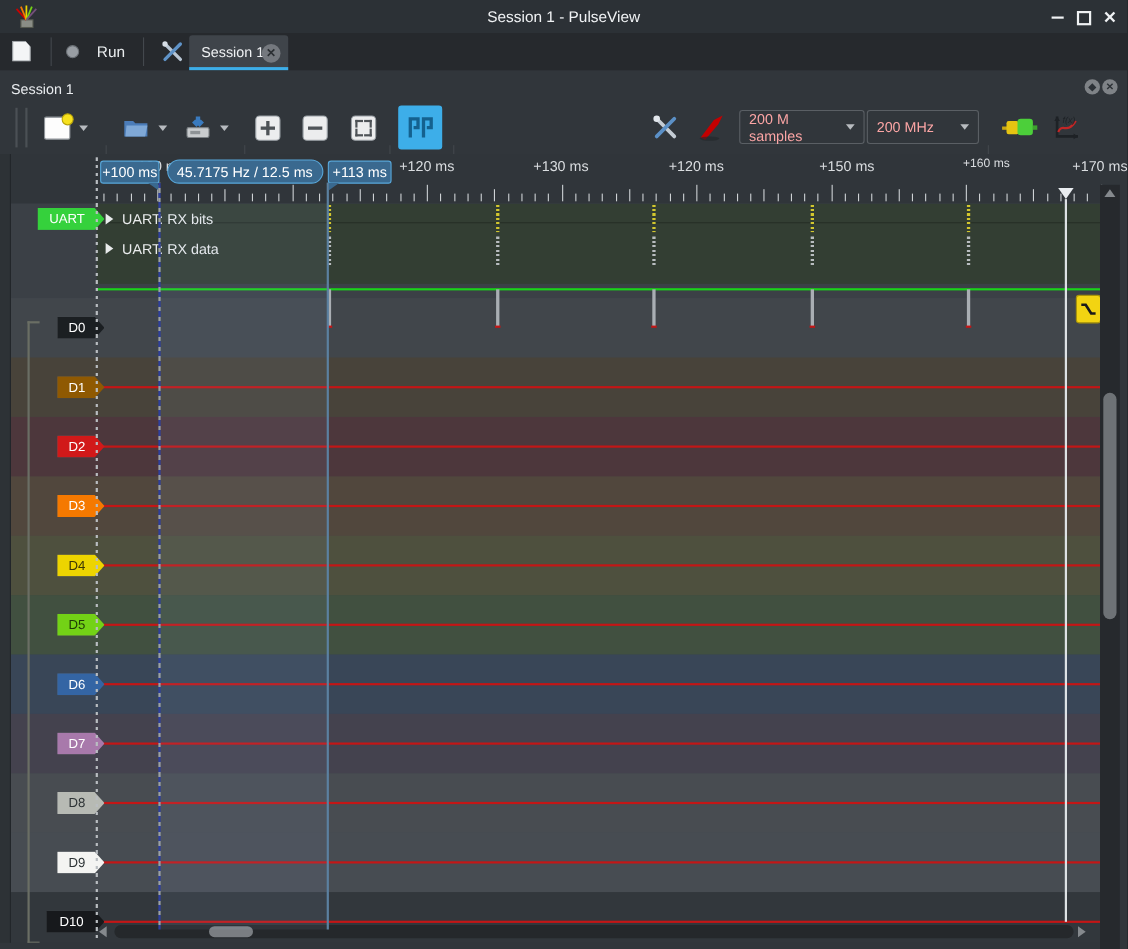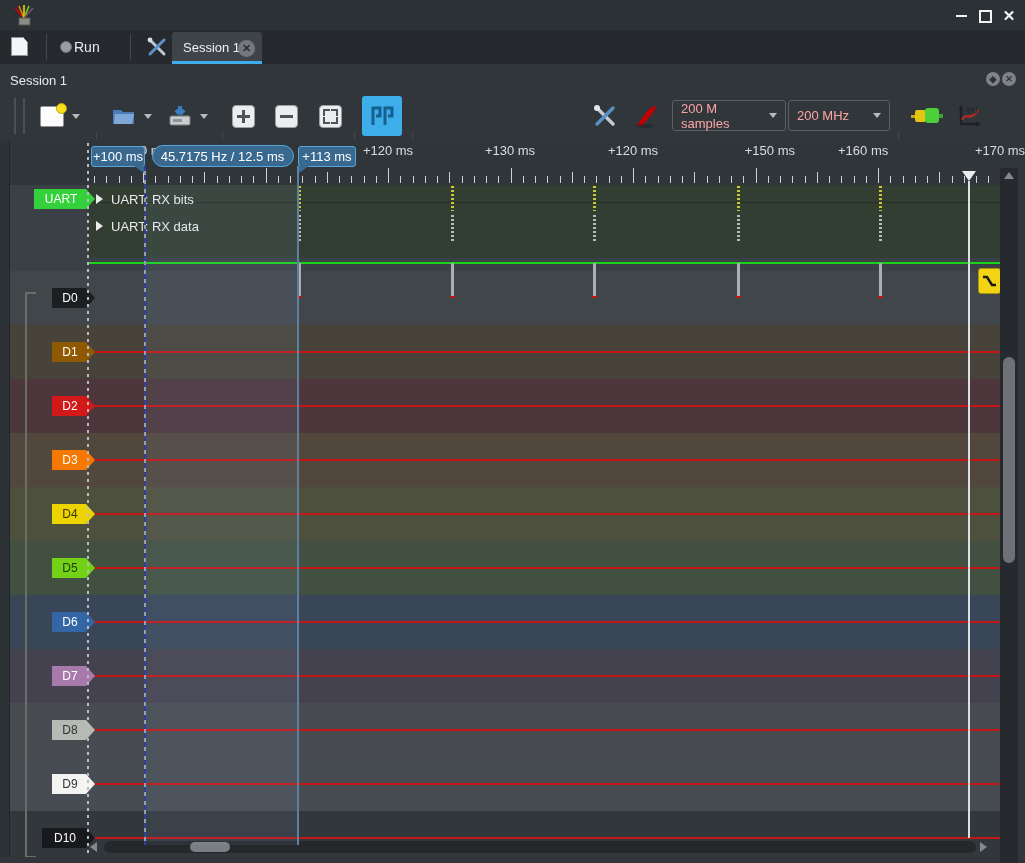--- a/index.html
+++ b/index.html
@@ -48,35 +48,36 @@
 
   <div class="titlebar">
     <svg class="abs" style="left:12px;top:4px" width="22" height="23" viewBox="0 0 22 23">
       <rect x="7" y="14" width="11" height="7" fill="#8a8d86" stroke="#55584f"></rect>
       <path d="M12 14 L3 4" stroke="#cc0000" stroke-width="1.6" fill="none"></path>
       <path d="M12 14 L7 2" stroke="#f57900" stroke-width="1.6" fill="none"></path>
       <path d="M12 14 L12 1" stroke="#edd400" stroke-width="1.6" fill="none"></path>
       <path d="M12 14 L17 2" stroke="#73d216" stroke-width="1.6" fill="none"></path>
       <path d="M12 14 L21 4" stroke="#75507b" stroke-width="1.6" fill="none"></path>
     </svg>
+    <div class="title">Session 1 - PulseView</div>
     <div class="winbtn" style="left:953px">
       <div style="width:11px;height:2px;background:#f0f2f4"></div>
     </div>
     <div class="winbtn" style="left:977px">
       <div style="width:9px;height:9px;border:2px solid #f0f2f4"></div>
     </div>
     <div class="winbtn" style="left:1001px;font-size:15px;font-weight:bold;color:#f0f2f4">✕</div>
   </div>
 
   <div class="maintb">
     <div class="abs" style="left:11px;top:7px;width:22px;height:20px">
       <div style="width:15px;height:17px;background:#f4f5f6;border:1px solid #8f9499;clip-path:polygon(0 0,70% 0,100% 30%,100% 100%,0 100%)"></div>
     </div>
     <div class="vsep" style="left:46px"></div>
-    <div class="abs" style="left:60px;top:5px;width:62px;height:24px;display:flex;align-items:center;gap:2px">
+    <div class="abs" style="left:60px;top:5px;width:62px;height:24px;display:flex;align-items:center;gap:16px">
       <div style="width:10px;height:10px;border-radius:50%;background:#989da3;border:1px solid #6c7177"></div>
       <span style="font-size:14px;color:#eaedef">Run</span>
     </div>
     <div class="vsep" style="left:130px"></div>
     <div class="abs" style="left:146px;top:6px;width:22px;height:22px">
       <svg width="22" height="22" viewBox="0 0 22 22">
         <path d="M4 4 L18 18" stroke="#b9c6d4" stroke-width="3" stroke-linecap="round"></path>
         <path d="M18 4 L4 18" stroke="#5f93c8" stroke-width="3" stroke-linecap="round"></path>
         <circle cx="4" cy="4" r="2.4" fill="#d7dee6"></circle>
       </svg>
@@ -270,21 +271,21 @@
         <div style="position: absolute; left: 963.8px; bottom: 2px; width: 1px; height: 7px; background: rgb(206, 210, 213);"></div>
         <div style="position: absolute; left: 976px; bottom: 2px; width: 1px; height: 7px; background: rgb(206, 210, 213);"></div>
         <div style="position: absolute; left: 988.3px; bottom: 2px; width: 1px; height: 7px; background: rgb(206, 210, 213);"></div>
         <div style="position: absolute; left: 1000.5px; bottom: 2px; width: 1px; height: 15px; background: rgb(206, 210, 213);"></div>
         <div style="position: absolute; left: 103px; top: 3px; width: 80px; text-align: center; color: rgb(218, 221, 224); font-size: 13px;">+100 ms</div>
         <div style="position: absolute; left: 225px; top: 3px; width: 80px; text-align: center; color: rgb(218, 221, 224); font-size: 13px;">+110 ms</div>
         <div style="position: absolute; left: 348px; top: 3px; width: 80px; text-align: center; color: rgb(218, 221, 224); font-size: 13px;">+120 ms</div>
         <div style="position: absolute; left: 470px; top: 3px; width: 80px; text-align: center; color: rgb(218, 221, 224); font-size: 13px;">+130 ms</div>
         <div style="position: absolute; left: 593px; top: 3px; width: 80px; text-align: center; color: rgb(218, 221, 224); font-size: 13px;">+120 ms</div>
         <div style="position: absolute; left: 715px; top: 3px; width: 80px; text-align: right; color: rgb(218, 221, 224); font-size: 13px;">+150 ms</div>
-        <div style="position: absolute; left: 838px; top: 3px; width: 80px; text-align: left; color: rgb(218, 221, 224); font-size: 13px;">+160 ms</div>
+        <div style="position: absolute; left: 838px; top: 3px; width: 80px; text-align: right; color: rgb(218, 221, 224); font-size: 11px;">+160 ms</div>
         <div style="position: absolute; left: 960px; top: 3px; width: 80px; text-align: center; color: rgb(218, 221, 224); font-size: 13px;">+170 ms</div>
         <div style="position: absolute; left: 91px; top: 6px; width: 52px; height: 19px; background: rgb(58, 105, 143); border: 1px solid rgb(88, 167, 218); border-radius: 3px; color: rgb(255, 255, 255); font-size: 13px; display: flex; align-items: center; justify-content: center; z-index: 6;">+100 ms</div>
         <div style="position: absolute; left: 134px; top: 26px; width: 10px; height: 7px; background: rgb(58, 105, 143); clip-path: polygon(100% 0px, 0px 0px, 100% 100%); z-index: 6;"></div>
         <div style="position: absolute; left: 151.5px; top: 5px; width: 140px; height: 20px; background: rgb(58, 105, 143); border: 1px solid rgb(88, 167, 218); border-radius: 11px; color: rgb(255, 255, 255); font-size: 13px; display: flex; align-items: center; justify-content: center; z-index: 6;">45.7175 Hz / 12.5 ms</div>
         <div style="position: absolute; left: 298px; top: 6px; width: 56px; height: 19px; background: rgb(58, 105, 143); border: 1px solid rgb(88, 167, 218); border-radius: 3px; color: rgb(255, 255, 255); font-size: 13px; display: flex; align-items: center; justify-content: center; z-index: 6;">+113 ms</div>
         <div style="position: absolute; left: 299px; top: 26px; width: 10px; height: 7px; background: rgb(58, 105, 143); clip-path: polygon(0px 0px, 100% 0px, 0px 100%); z-index: 6;"></div>
         <div style="position: absolute; left: 962px; top: 31px; width: 0px; height: 0px; border-left: 7px solid transparent; border-right: 7px solid transparent; border-top: 10px solid rgb(233, 237, 240); z-index: 6;"></div>
       </div>
 
     <div class="traceview" id="traceview">

